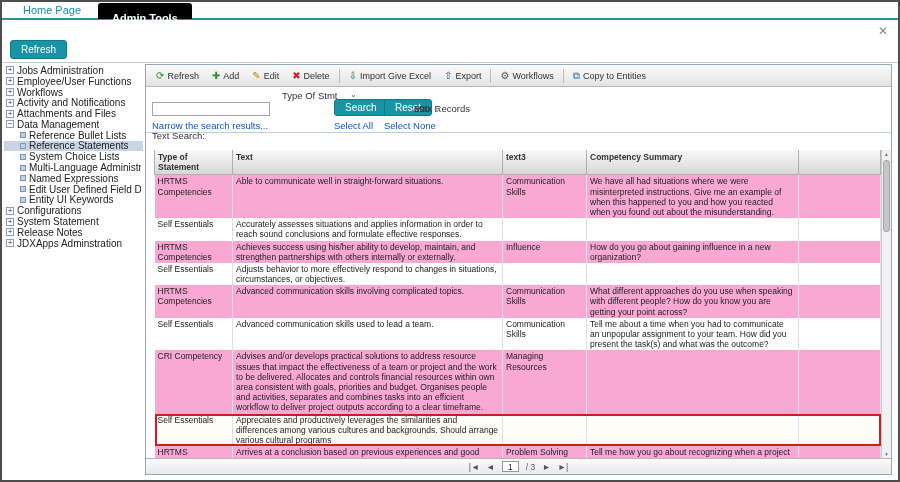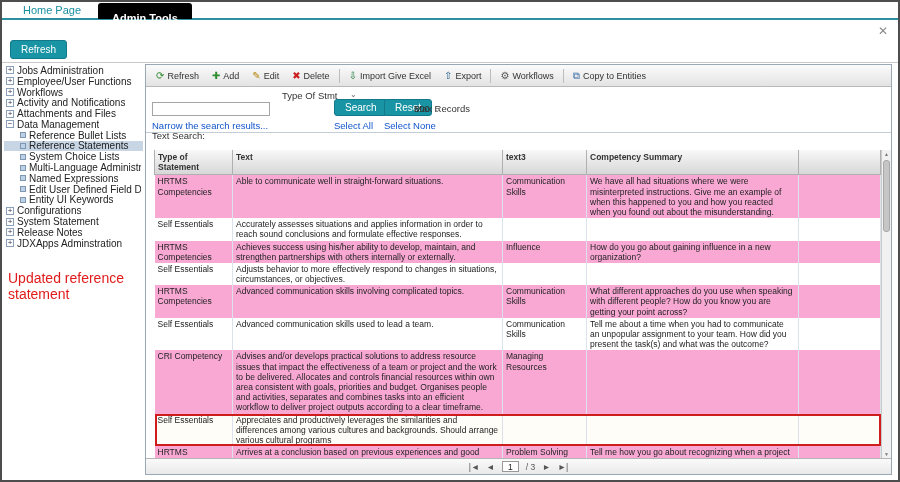--- a/index.html
+++ b/index.html
@@ -154,21 +154,20 @@
       <div class="tree-item">
         <span class="tree-icon plus">+</span>
         <span class="tree-label">Release Notes</span>
       </div>
       <div class="tree-item">
         <span class="tree-icon plus">+</span>
         <span class="tree-label">JDXApps Adminstration</span>
       </div>
     </div>
 
-  <div class="annotation">Updated reference statement</div>
 
   <div class="main">
 
     <div class="toolbar">
         <div class="tool-btn">
           <span class="tool-glyph" style="color: rgb(46, 139, 46);">⟳</span>
           <span>Refresh</span>
         </div>
         <div class="tool-btn">
           <span class="tool-glyph" style="color: rgb(46, 139, 46);">✚</span>

